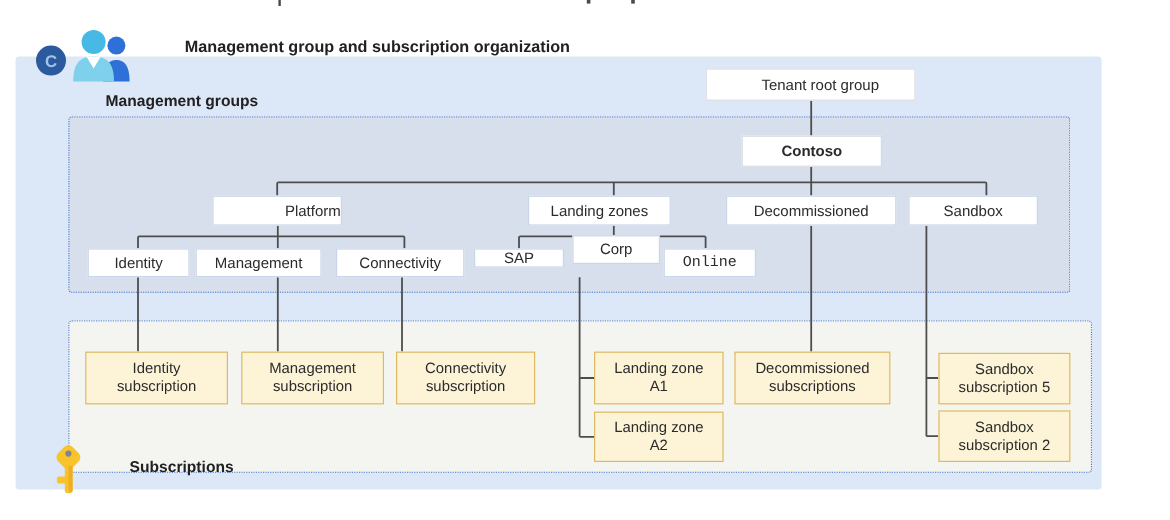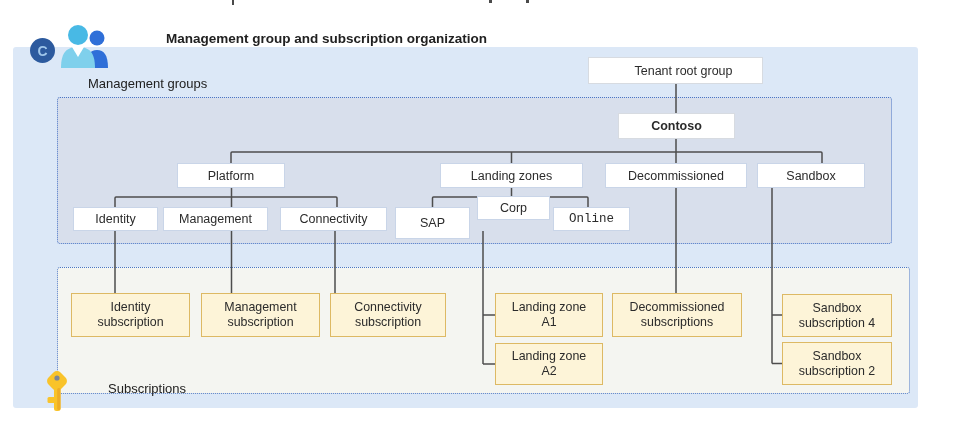--- a/index.html
+++ b/index.html
@@ -12,23 +12,23 @@
     position:absolute;left:13px;top:47px;width:905px;height:361px;
     background:#dce8f7;border-radius:3px;
   }
   .badge{
     position:absolute;left:30px;top:38px;width:25px;height:25px;border-radius:50%;
     background:#2c5a9e;color:#9fc6ea;font-weight:bold;font-size:14px;
     display:flex;align-items:center;justify-content:center;
   }
   .people{position:absolute;left:56px;top:24px;}
   .title{
-    position:absolute;left:128px;top:31px;font-size:13.5px;font-weight:bold;color:#212121;padding-left:38px;
+    position:absolute;left:116px;top:31px;font-size:13.5px;font-weight:bold;color:#212121;padding-left:38px;
   }
-  .grouplabel{position:absolute;font-size:13px;font-weight:normal;color:#212121;padding-left:28px;}
+  .grouplabel{position:absolute;font-size:13px;font-weight:bold;color:#212121;padding-left:28px;}
   .mg-label{left:60px;top:76px;}
   .sub-label{left:80px;top:381px;}
   .dashedbox{position:absolute;border:1.4px dotted #4876c8;border-radius:3px;}
   .mgbox{left:57px;top:97px;width:833px;height:145px;background:#d8dfec;}
   .subbox{left:57px;top:267px;width:851px;height:125px;background:#f4f5f1;}
   .lines{position:absolute;left:0;top:0;}
   .node{
     position:absolute;background:#ffffff;border:1px solid #c9d5e8;box-sizing:border-box;
     display:flex;align-items:center;justify-content:center;
     font-size:12.5px;color:#2b2b2b;white-space:nowrap;
@@ -81,42 +81,42 @@
     <path d="M676,188 V293"></path>
     <path d="M772,188 V363.5 M772,315 H782 M772,363.5 H782"></path>
   </svg>
 
   <div class="node gray" style="left:588px;top:57px;width:175px;height:27px;padding-left:16px;">
     <span>Tenant root group</span>
   </div>
   <div class="node gray" style="left:618px;top:113px;width:117px;height:26px;font-weight:bold;">
     <span>Contoso</span>
   </div>
-  <div class="node" style="left:177px;top:163px;width:108px;height:25px;">
+  <div class="node" style="left:177px;top:163px;width:108px;height:25px;justify-content:flex-end;">
     <span>Platform</span>
   </div>
-  <div class="node" style="left:440px;top:163px;width:143px;height:25px;">
+  <div class="node" style="left:440px;top:163px;width:119px;height:25px;">
     <span>Landing zones</span>
   </div>
   <div class="node" style="left:605px;top:163px;width:142px;height:25px;">
     <span>Decommissioned</span>
   </div>
   <div class="node" style="left:757px;top:163px;width:108px;height:25px;">
     <span>Sandbox</span>
   </div>
   <div class="node" style="left:73px;top:207px;width:85px;height:24px;">
     <span>Identity</span>
   </div>
   <div class="node" style="left:163px;top:207px;width:105px;height:24px;">
     <span>Management</span>
   </div>
   <div class="node" style="left:280px;top:207px;width:107px;height:24px;">
     <span>Connectivity</span>
   </div>
-  <div class="node" style="left:395px;top:207px;width:75px;height:32px;">
+  <div class="node" style="left:395px;top:207px;width:75px;height:16px;">
     <span>SAP</span>
   </div>
   <div class="node" style="left:477px;top:196px;width:73px;height:24px;">
     <span>Corp</span>
   </div>
   <div class="node" style="left:553px;top:207px;width:77px;height:24px;font-family:Liberation Mono, monospace;">
     <span>Online</span>
   </div>
 
   <div class="sub" style="left:71px;top:293px;width:119px;height:44px;">
@@ -134,21 +134,21 @@
   <div class="sub" style="left:495px;top:293px;width:108px;height:44px;">
     <span>Landing zone</span>
     <span>A1</span>
   </div>
   <div class="sub" style="left:612px;top:293px;width:130px;height:44px;">
     <span>Decommissioned</span>
     <span>subscriptions</span>
   </div>
   <div class="sub" style="left:782px;top:294px;width:110px;height:43px;">
     <span>Sandbox</span>
-    <span>subscription 4</span>
+    <span>subscription 5</span>
   </div>
   <div class="sub" style="left:495px;top:343px;width:108px;height:42px;">
     <span>Landing zone</span>
     <span>A2</span>
   </div>
   <div class="sub" style="left:782px;top:342px;width:110px;height:43px;">
     <span>Sandbox</span>
     <span>subscription 2</span>
   </div>
 

